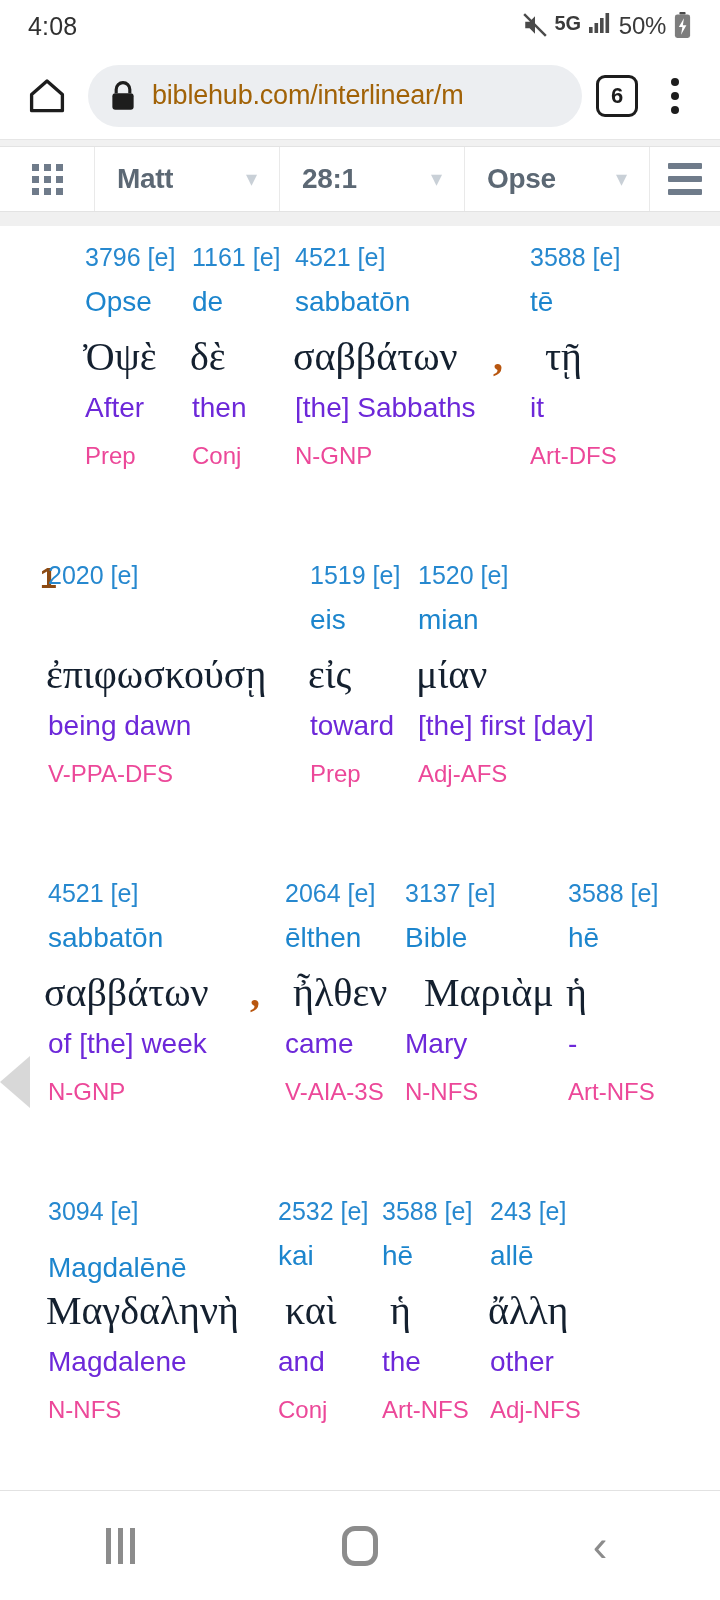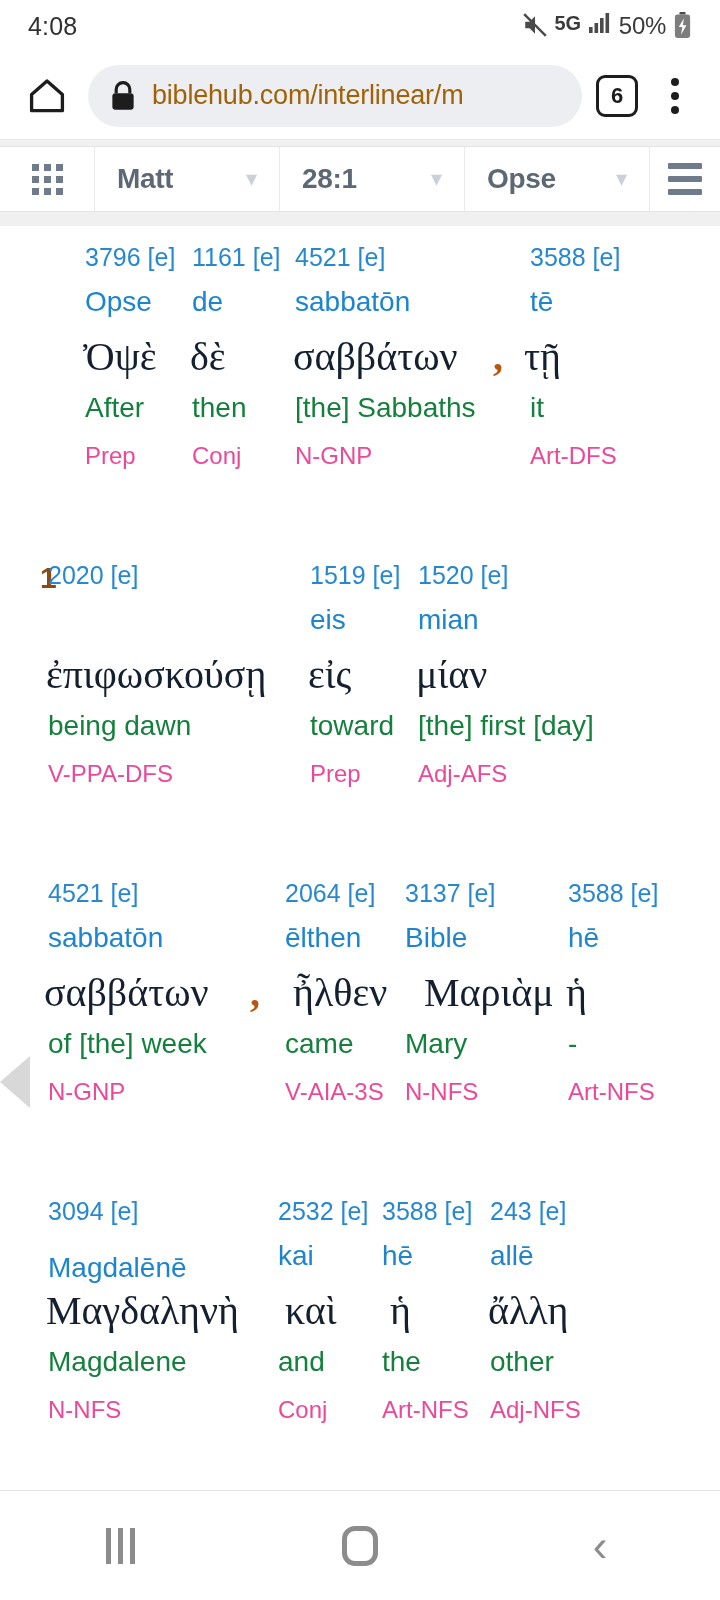--- a/index.html
+++ b/index.html
@@ -98,21 +98,21 @@
   #content { position: relative; background: #ffffff; height: 1247px; padding-top: 14px; }
   .ilrow { position: relative; }
   .ilcell { position: absolute; white-space: nowrap; }
 
   .c-strongs { color: #2688cf; font-size: 25px; }
   .c-translit { color: #1c85cd; font-size: 28px; }
   .c-greek {
     color: #14202f; font-size: 40px;
     font-family: "Liberation Serif", "DejaVu Serif", serif;
   }
-  .c-english { color: #15803d; font-size: 28px; }
+  .c-english { color: #6d28d9; font-size: 28px; }
   .c-parse { color: #ec4899; font-size: 24px; }
   .punct { color: #b8560f; font-family: "Liberation Serif", serif; font-size: 40px; font-weight: bold; }
 
   .verse-num {
     position: absolute;
     color: #8c4a12; font-weight: bold; font-size: 30px;
   }
 
   #prev-arrow {
     position: absolute; left: 0px; top: 830px;
@@ -258,21 +258,21 @@
     <div class="ilcell c-strongs" style="left:295px; top:3px;">4521 [e]</div>
     <div class="ilcell c-translit" style="left:295px; top:46px;">sabbatōn</div>
     <div class="ilcell c-greek" style="left:293px; top:93px;">σαββάτων</div>
     <div class="ilcell c-english" style="left:295px; top:152px;">[the] Sabbaths</div>
     <div class="ilcell c-parse" style="left:295px; top:202px;">N-GNP</div>
 
     <div class="ilcell punct" style="left:493px; top:93px;">,</div>
 
     <div class="ilcell c-strongs" style="left:530px; top:3px;">3588 [e]</div>
     <div class="ilcell c-translit" style="left:530px; top:46px;">tē</div>
-    <div class="ilcell c-greek" style="left:524px; top:93px;">τῇ</div>
+    <div class="ilcell c-greek" style="left:545px; top:93px;">τῇ</div>
     <div class="ilcell c-english" style="left:530px; top:152px;">it</div>
     <div class="ilcell c-parse" style="left:530px; top:202px;">Art-DFS</div>
   </div>
 
   <div class="ilrow" style="height:318px;">
     <div class="ilcell c-strongs" style="left:48px;  top:3px;text-align:right;">2020 [e]</div>
     <div class="ilcell c-greek" style="left:46px;  top:93px;">ἐπιφωσκούσῃ</div>
     <div class="ilcell c-english" style="left:48px;  top:152px;">being dawn</div>
     <div class="ilcell c-parse" style="left:48px;  top:202px;">V-PPA-DFS</div>
 

